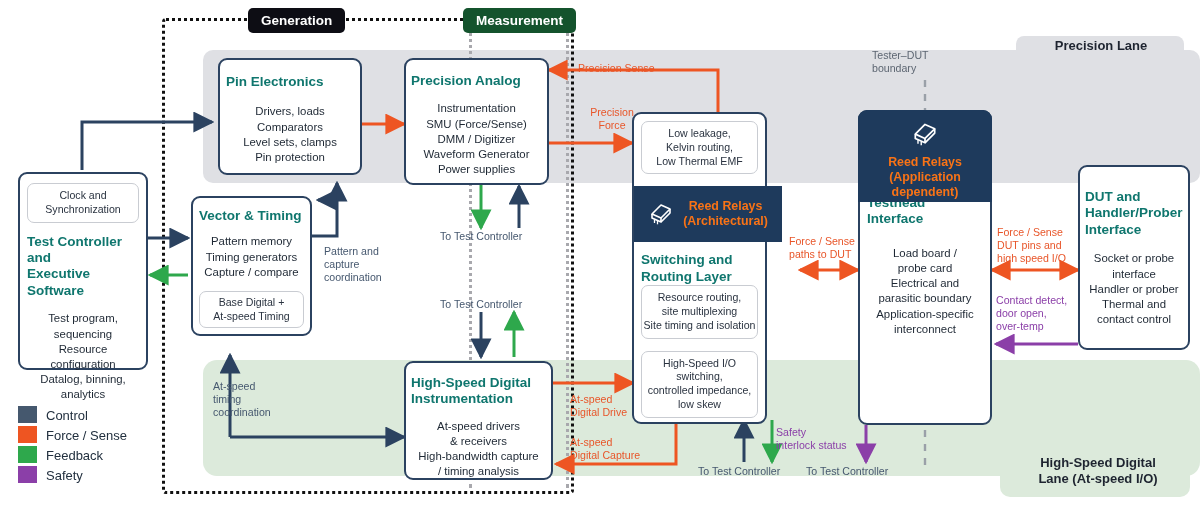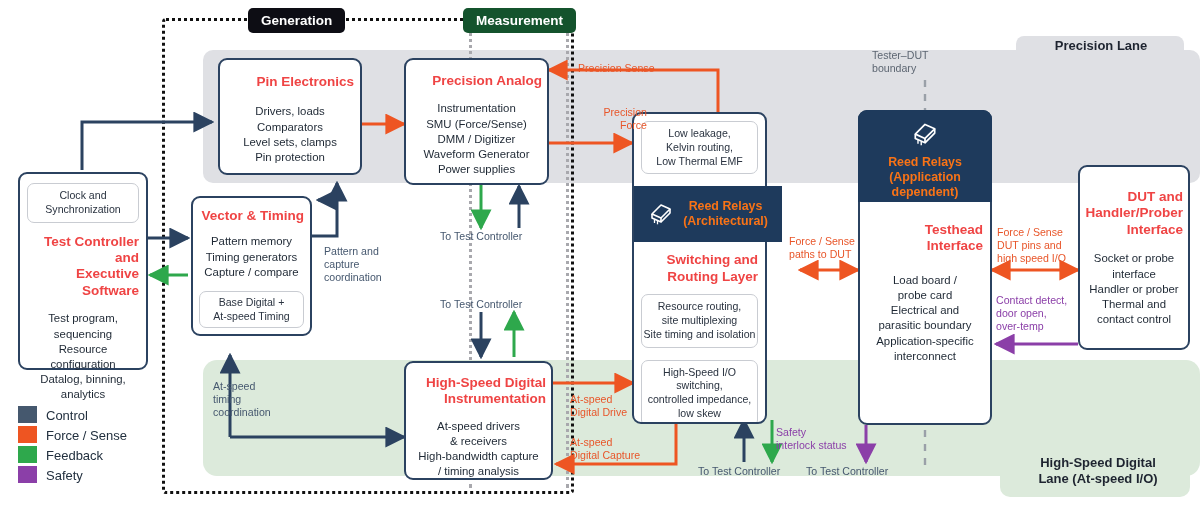--- a/index.html
+++ b/index.html
@@ -17,21 +17,21 @@
   
   .group-box{position:absolute;border:3px dotted #111111;border-radius:4px;}
   .group-tag{position:absolute;color:#ffffff;font-weight:bold;font-size:13.5px;
              padding:5px 13px;border-radius:5px;white-space:nowrap;z-index:30;}
   .tag-dark{background:#0d0d14;}
   .tag-gray{background:#14532d;}
 
   
   .box{position:absolute;background:#ffffff;border:2.2px solid #2b4260;border-radius:9px;
        box-sizing:border-box;z-index:10;}
-  .box-title{font-weight:bold;font-size:13.5px;color:#ef4444;text-align:right;line-height:1.22;}
+  .box-title{font-weight:bold;font-size:13.5px;color:#0f766e;text-align:left;line-height:1.22;}
   .box-body{font-size:11.4px;color:#1d2733;text-align:center;line-height:1.33;}
   .subbox{border:1px solid #c9ccd2;border-radius:7px;background:#ffffff;
           font-size:10.6px;color:#2a3340;text-align:center;line-height:1.3;
           padding:4px 4px;box-sizing:border-box;}
 
   
   .relay-band{position:absolute;background:#1e3a5c;color:#f97316;z-index:14;
               display:flex;align-items:center;justify-content:center;gap:9px;}
   .relay-text{font-weight:bold;font-size:12.4px;line-height:1.2;text-align:center;}
   .relay-ico{flex:0 0 auto;}
@@ -203,21 +203,21 @@
   <div class="box" style="left:632px;top:112px;width:135px;height:312px;padding:7px 7px 0 7px;overflow:hidden;">
     <div class="subbox" style="padding:5px 3px;">
       <div>Low leakage,</div>
       <div>Kelvin routing,</div>
       <div>Low Thermal EMF</div>
     </div>
     <div class="box-title" style="margin-top:78px;">
       <div>Switching and</div>
       <div>Routing Layer</div>
     </div>
-    <div class="subbox" style="margin-top:9px;padding:5px 0;">
+    <div class="subbox" style="padding:5px 0;">
       <div>Resource routing,</div>
       <div>site multiplexing</div>
       <div>Site timing and isolation</div>
     </div>
     <div class="subbox" style="margin-top:12px;padding:5px 2px;">
       <div>High-Speed I/O switching,</div>
       <div>controlled impedance,</div>
       <div>low skew</div>
     </div>
   </div>
@@ -232,21 +232,21 @@
         <line x1="9.5" y1="22" x2="9.5" y2="25.3" stroke="#fff" stroke-width="1.3"></line>
       </svg>
     </span>
     <span class="relay-text">
       <span style="display:block">Reed Relays</span>
       <span style="display:block">(Architectural)</span>
     </span>
   </div>
 
   <div class="box" style="left:858px;top:110px;width:134px;height:315px;padding:0 7px;overflow:hidden;">
-    <div class="box-title" style="margin-top:110px;">Testhead Interface</div>
+    <div class="box-title" style="margin-top:83px;">Testhead Interface</div>
     <div class="box-body" style="margin-top:18px;">
       <div>Load board /</div>
       <div>probe card</div>
       <div>Electrical and</div>
       <div>parasitic boundary</div>
       <div>Application-specific</div>
       <div>interconnect</div>
     </div>
   </div>
 
@@ -282,21 +282,21 @@
     </div>
   </div>
 
   <div class="lbl lbl-gray" style="left:872px;top:49px;width:108px;">
     <div>Tester–DUT</div>
     <div>boundary</div>
   </div>
 
   <div class="lbl lbl-fs" style="left:578px;top:62px;width:130px;text-align:left;">Precision Sense</div>
 
-  <div class="lbl lbl-fs" style="left:577px;top:106px;width:70px;text-align:right;">
+  <div class="lbl lbl-fs" style="left:577px;top:106px;width:70px;text-align:center;">
     <div>Precision</div>
     <div>Force</div>
   </div>
 
   <div class="lbl lbl-ctrl" style="left:324px;top:245px;width:82px;">
     <div>Pattern and</div>
     <div>capture</div>
     <div>coordination</div>
   </div>
 

